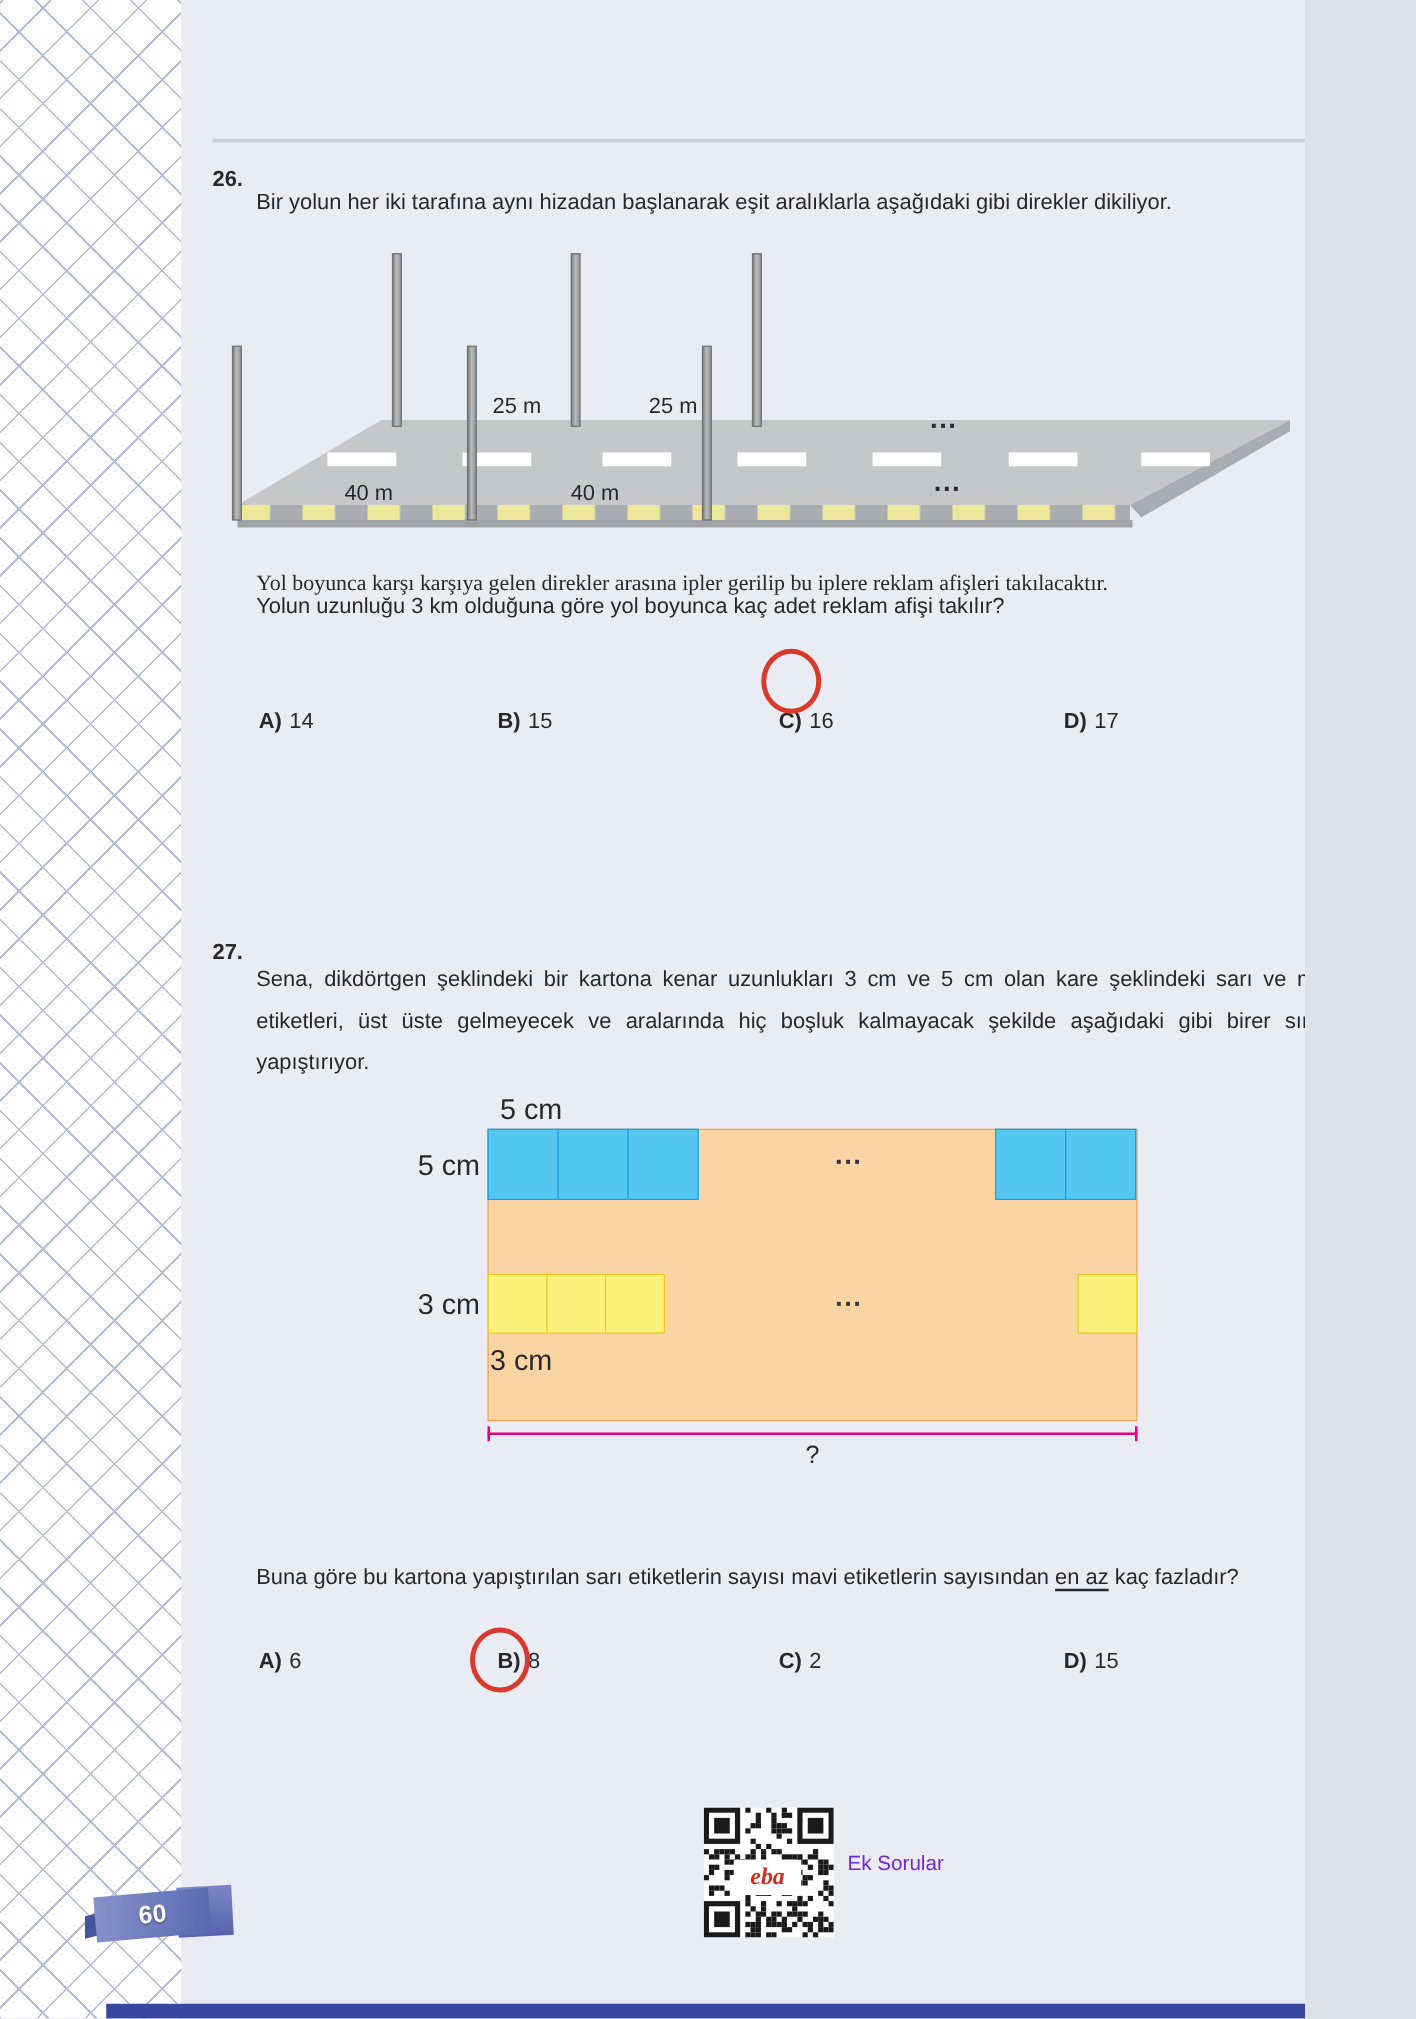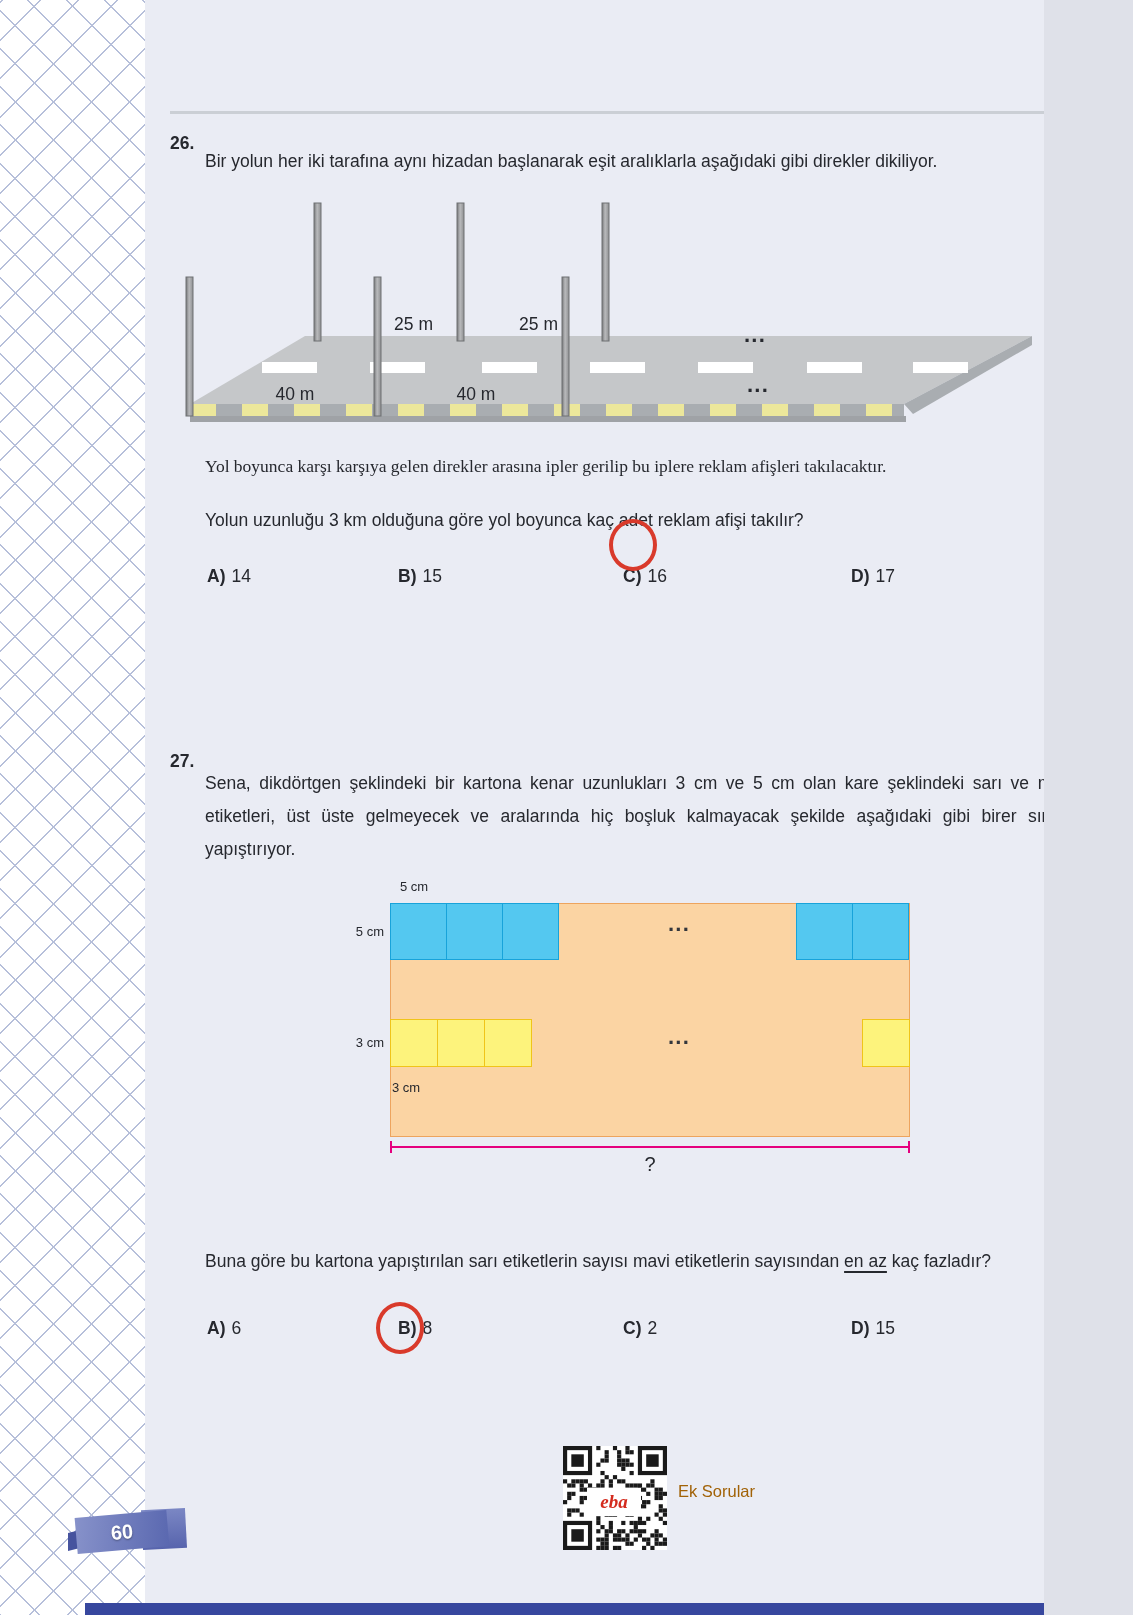--- a/index.html
+++ b/index.html
@@ -14,21 +14,21 @@
     background-color:#ffffff;
     background-image:
       repeating-linear-gradient(45deg,#b6bfda 0,#b6bfda 1.4px,transparent 1.4px,transparent 27px),
       repeating-linear-gradient(-45deg,#b6bfda 0,#b6bfda 1.4px,transparent 1.4px,transparent 27px);
   }
   .divider{position:absolute; left:170px; top:111px; width:958px; height:3px; background:#cbcfd5;}
   .qnum{position:absolute; left:170px; width:34px; font-size:17.5px; line-height:24px; font-weight:bold;}
   .para{position:absolute; left:205px; width:920px; font-size:17.5px; line-height:24px;}
   .just{text-align:justify; line-height:33px;}
   #q26-num{top:131px;} #q26-intro{top:131px;}
-  #q26-body1{top:436px;font-family:Liberation Serif, serif;} #q26-body2{top:490px;}
+  #q26-body1{top:436px;font-family:Liberation Serif, serif;} #q26-body2{top:454px;}
   #q27-num{top:749px;} #q27-intro{top:749px; line-height:33px;}
   #q27-body1{top:1189px;}
   #q27-body2{top:1226px; line-height:34px;}
   .underlined{text-decoration:underline; text-underline-offset:4px; text-decoration-thickness:1.5px;}
   
   .options{position:absolute; left:0; top:0; width:1133px; height:30px;}
   #q26-options{top:564px;} #q27-options{top:1316px;}
   .opt{position:absolute; font-size:17.5px; line-height:24px; white-space:nowrap;}
   .opt b{font-weight:bold; margin-right:6px;}
   .opt.a{left:207px;} .opt.b{left:398px;} .opt.c{left:623px;} .opt.d{left:851px;}
@@ -37,37 +37,37 @@
     border-radius:50%; box-sizing:border-box; background:transparent;
   }
   #q26-circle{left:609px; top:519px;}
   #q27-circle{left:376px; top:1302px;}
   
   #road-svg{position:absolute; left:150px; top:190px;}
   #road-svg text{fill:#26282e; font-family:"Liberation Sans",sans-serif; font-size:17.5px;}
   #road-svg text.dots{font-size:22px; font-weight:bold;}
   
   #card-fig{position:absolute; left:330px; top:875px; width:640px; height:320px;}
-  #card-fig .lbl{position:absolute; font-size:13px; line-height:20px; color:#26282e;}
+  #card-fig .lbl{position:absolute; font-size:23px; line-height:20px; color:#26282e;}
   .cardboard{position:absolute; left:60px; top:28px; width:520px; height:234px;
     background:#fbd4a3; border:1px solid #eda45e; box-sizing:border-box;}
   .sq{position:absolute; box-sizing:border-box;}
   .sq.blue{width:57px; height:57px; top:28px; background:#54c8f0; border:1px solid #18a3da;}
   .sq.yellow{width:48px; height:48px; top:144px; background:#fdf37c; border:1px solid #f0c419;}
   .dots-lbl{position:absolute; left:309px; width:80px; text-align:center;
     font-size:22px; font-weight:bold; color:#33363c;}
   .measure-line{position:absolute; left:60px; top:271px; width:520px; height:2px; background:#e5007e;}
   .measure-tick{position:absolute; width:2px; height:12px; top:266px; background:#e5007e;}
   .qmark{position:absolute; left:60px; top:278px; width:520px; text-align:center; font-size:20px;}
   
   #qr-block{position:absolute; left:563px; top:1446px; width:104px; height:104px;}
   #qr-logo{position:absolute; left:24px; top:42px; width:54px; height:28px; background:#ffffff;
     display:flex; align-items:center; justify-content:center;
     color:#d42b1e; font-family:"Liberation Serif",serif; font-style:italic; font-weight:bold; font-size:19px;}
-  #qr-caption{position:absolute; left:678px; top:1482px; font-size:16.5px; color:#a16207;}
+  #qr-caption{position:absolute; left:678px; top:1482px; font-size:16.5px; color:#6d28d9;}
   
   #ribbon{position:absolute; left:66px; top:1503px; width:120px; height:58px;}
   #ribbon .back{position:absolute; left:76px; top:6px; width:44px; height:40px;
     background:linear-gradient(180deg,#7b87c4,#5764ad); transform:rotate(-3deg);}
   #ribbon .fold{position:absolute; left:2px; top:28px; width:16px; height:18px;
     background:#46539e; transform:skewY(-14deg);}
   #ribbon .front{position:absolute; left:10px; top:11px; width:92px; height:36px;
     background:linear-gradient(100deg,#8792ca,#5a68b0); transform:rotate(-5deg);
     display:flex; align-items:center; justify-content:center;
     color:#ffffff; font-weight:bold; font-size:20px; text-shadow:0 1px 2px rgba(0,0,0,.35);}

